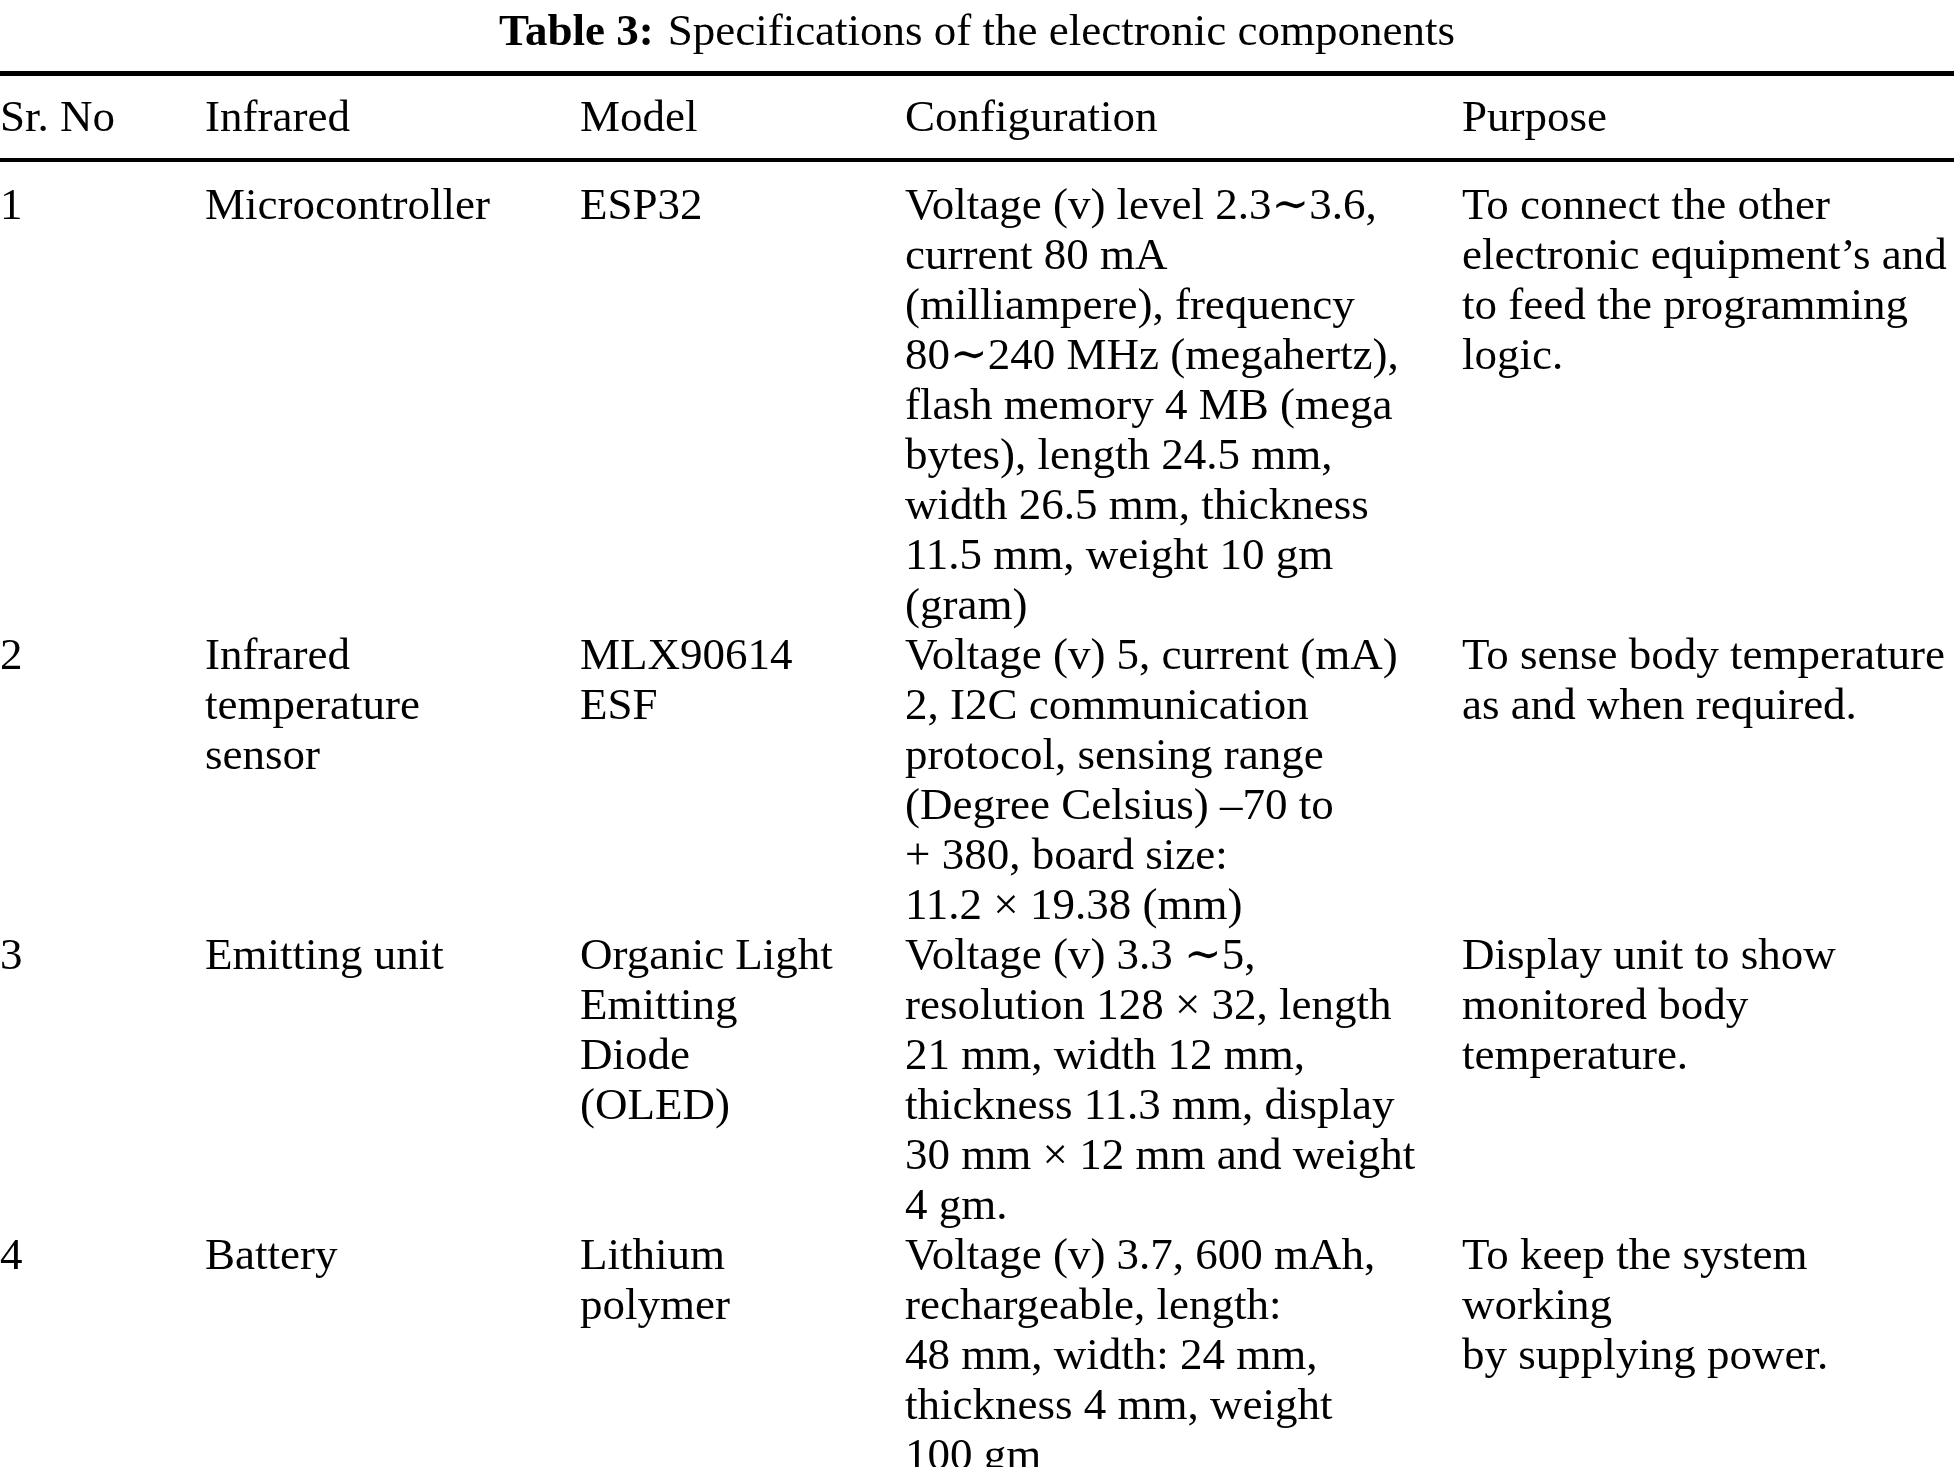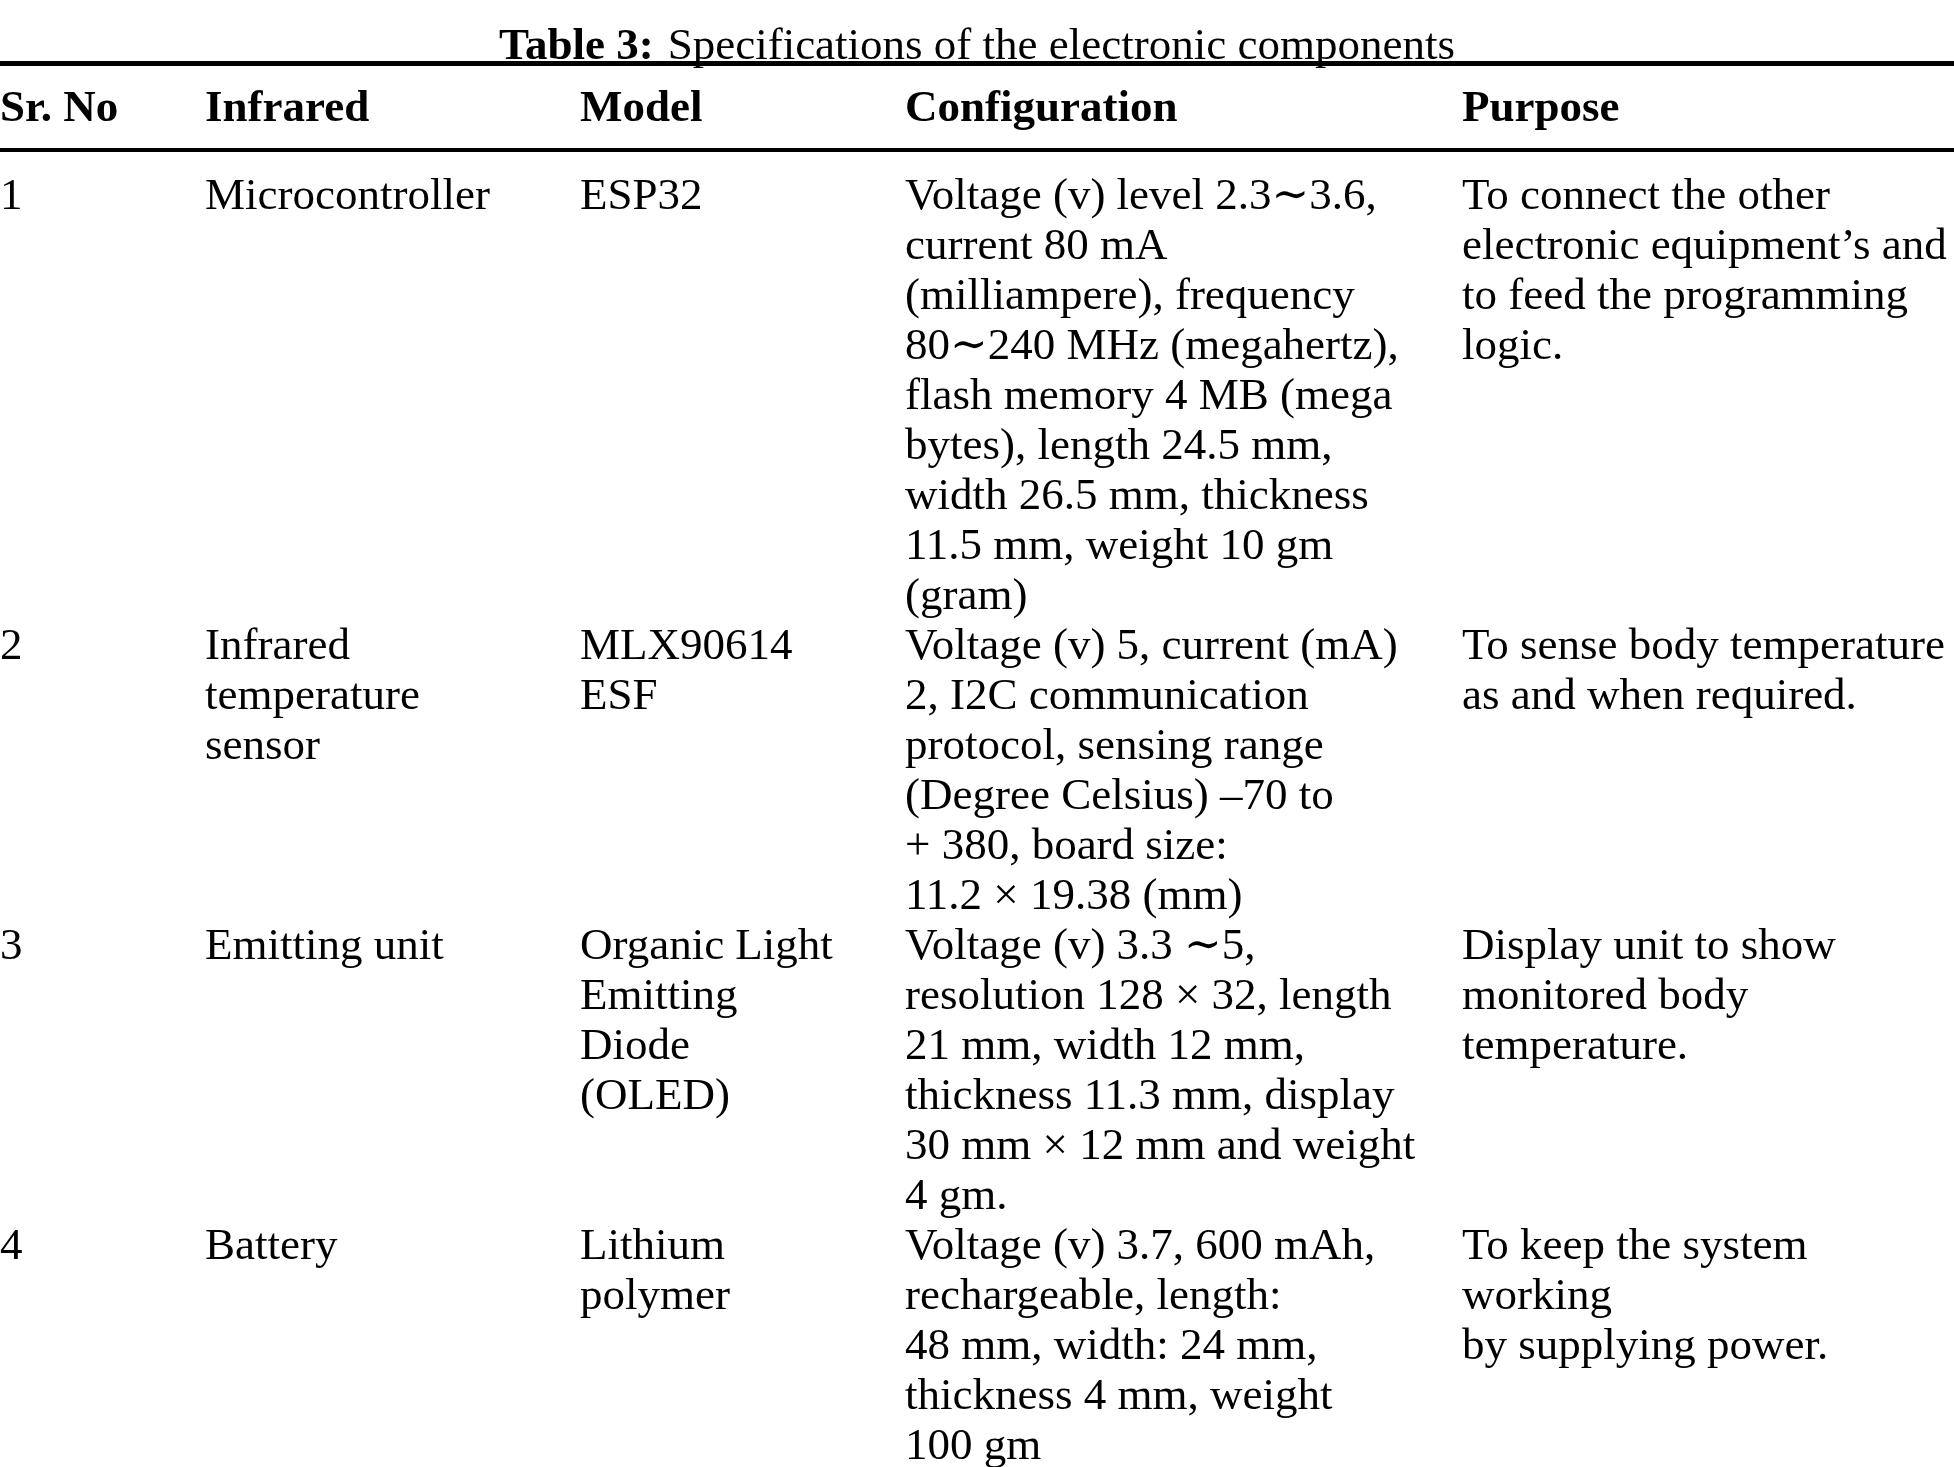--- a/index.html
+++ b/index.html
@@ -13,44 +13,44 @@
     height: 1467px;
     box-sizing: border-box;
     font-family: "Liberation Serif", "DejaVu Serif", serif;
     background: #ffffff;
     overflow: hidden;
   }
   .caption {
     text-align: center;
     font-size: 45px;
     line-height: 56px;
-    height: 61px;
+    height: 71px;
     box-sizing: border-box;
-    padding-top: 16px;
+    padding-top: 2px;
     white-space: nowrap;
   }
   .caption .cap-label {
     font-weight: bold;
     margin-right: 14px;
   }
   table.spec-table {
     width: 1954px;
     table-layout: fixed;
     border-collapse: collapse;
     border-top: 5px solid #000000;
     border-bottom: 5px solid #000000;
   }
   col.c-sr   { width: 205px; }
   col.c-eq   { width: 375px; }
   col.c-mod  { width: 325px; }
   col.c-conf { width: 557px; }
   col.c-pur  { width: 492px; }
   thead th {
     text-align: left;
-    font-weight: bold;
+    font-weight: normal;
     font-size: 45px;
     line-height: 50px;
     padding: 15px 0 17px 0;
     border-bottom: 4px solid #000000;
     vertical-align: middle;
   }
   tbody td {
     vertical-align: top;
     font-size: 45px;
     line-height: 50px;

